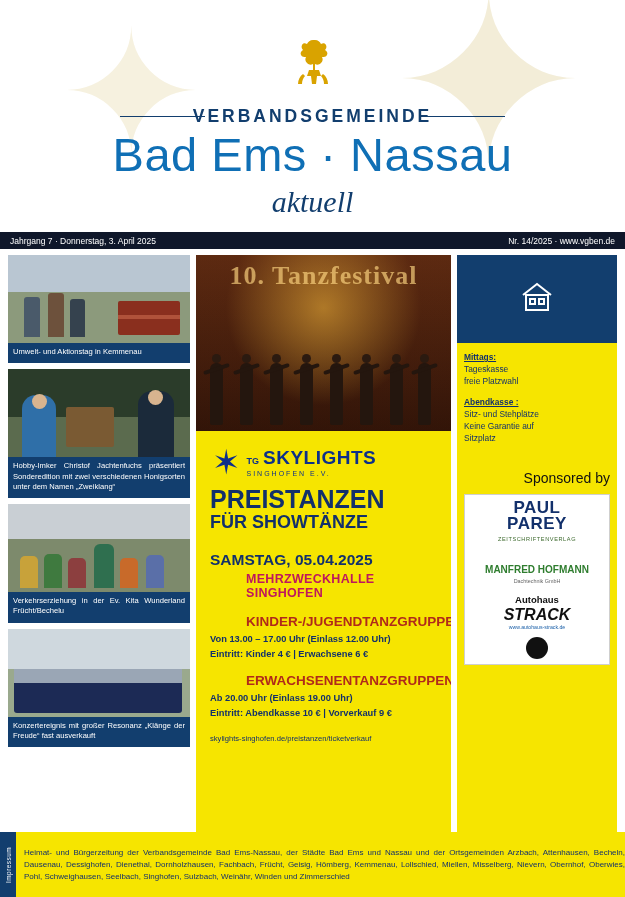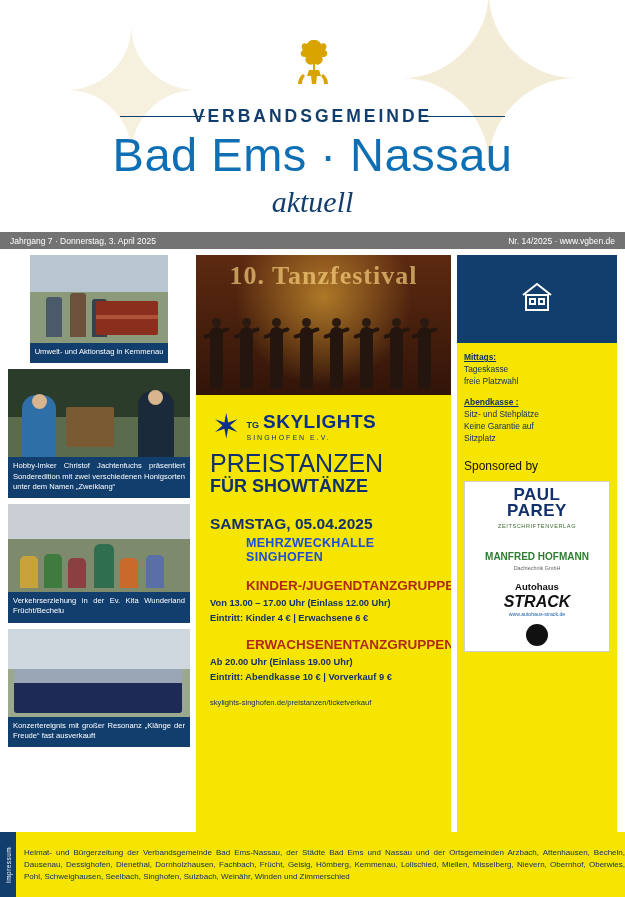--- a/index.html
+++ b/index.html
@@ -93,21 +93,21 @@
     text-align: center;
     font-size: 30px;
     color: #123e6e;
     font-family: "Liberation Serif", serif;
     font-style: italic;
   }
 
   
   .infobar {
     height: 17px;
-    background: #737373;
+    background: #0f172a;
     color: #ffffff;
     font-size: 8.5px;
     display: flex;
     align-items: center;
     justify-content: space-between;
     padding: 0 10px;
     box-sizing: border-box;
   }
 
   
@@ -121,21 +121,20 @@
     gap: 6px;
   }
 
   
   .left-col {
     width: 182px;
     flex: 0 0 182px;
     display: flex;
     flex-direction: column;
     gap: 6px;
-    align-items: center;
   }
   .photo-block {
     background: #123e6e;
     color: #ffffff;
   }
   .photo {
     width: 100%;
     height: 88px;
     position: relative;
     overflow: hidden;
@@ -161,21 +160,21 @@
   
   .mid-col {
     width: 255px;
     flex: 0 0 255px;
     display: flex;
     flex-direction: column;
     gap: 0;
   }
   .hero {
     width: 100%;
-    height: 140px;
+    height: 176px;
     background: #14532d;
     position: relative;
     overflow: hidden;
   }
   .hero .stage-glow {
     position: absolute;
     left: 0; right: 0; top: 0; bottom: 0;
     background:
       radial-gradient(circle at 50% 30%, rgba(255,190,60,0.55), rgba(120,40,10,0.1) 55%),
       linear-gradient(#5a2a12, #2a1208);
@@ -243,42 +242,42 @@
     letter-spacing: 0.5px;
   }
   .flyer-logo .brandsub {
     font-size: 7px;
     color: #0c2f8a;
     letter-spacing: 2px;
     margin-top: 1px;
   }
   .fl-h1 {
     font-size: 25px;
-    font-weight: normal;
+    font-weight: bold;
     color: #12306b;
     line-height: 1.02;
     margin-top: 8px;
   }
   .fl-h2 {
     font-size: 18px;
     font-weight: bold;
     color: #12306b;
     line-height: 1.05;
     margin-bottom: 10px;
   }
   .fl-date {
     font-size: 15.5px;
     font-weight: bold;
     color: #12306b;
     margin-top: 20px;
   }
   .fl-place {
     font-size: 12.5px;
     font-weight: bold;
-    color: #1d4ed8;
+    color: #be185d;
     letter-spacing: 0.3px;
     margin-top: 3px;
     padding-left: 36px;
   }
   .fl-sec {
     font-size: 13.5px;
     font-weight: bold;
     color: #b02a1a;
     margin-top: 14px;
     padding-left: 36px;
@@ -320,23 +319,23 @@
     box-sizing: border-box;
     color: #12306b;
     font-size: 8.4px;
     line-height: 1.45;
   }
   .info-box .hdr {
     font-weight: bold;
     text-decoration: underline;
   }
   .sponsor-label {
-    text-align: left;
-    font-size: 12px;
-    margin: 14px 0 5px 0;
+    text-align: right;
+    font-size: 14px;
+    margin: 24px 0 5px 0;
     color: #111;
   }
   .sponsor-card {
     background: #ffffff;
     border: 1px solid #cfcfcf;
     padding: 5px 4px;
     text-align: center;
   }
   .sp-parey {
     font-size: 17px;

